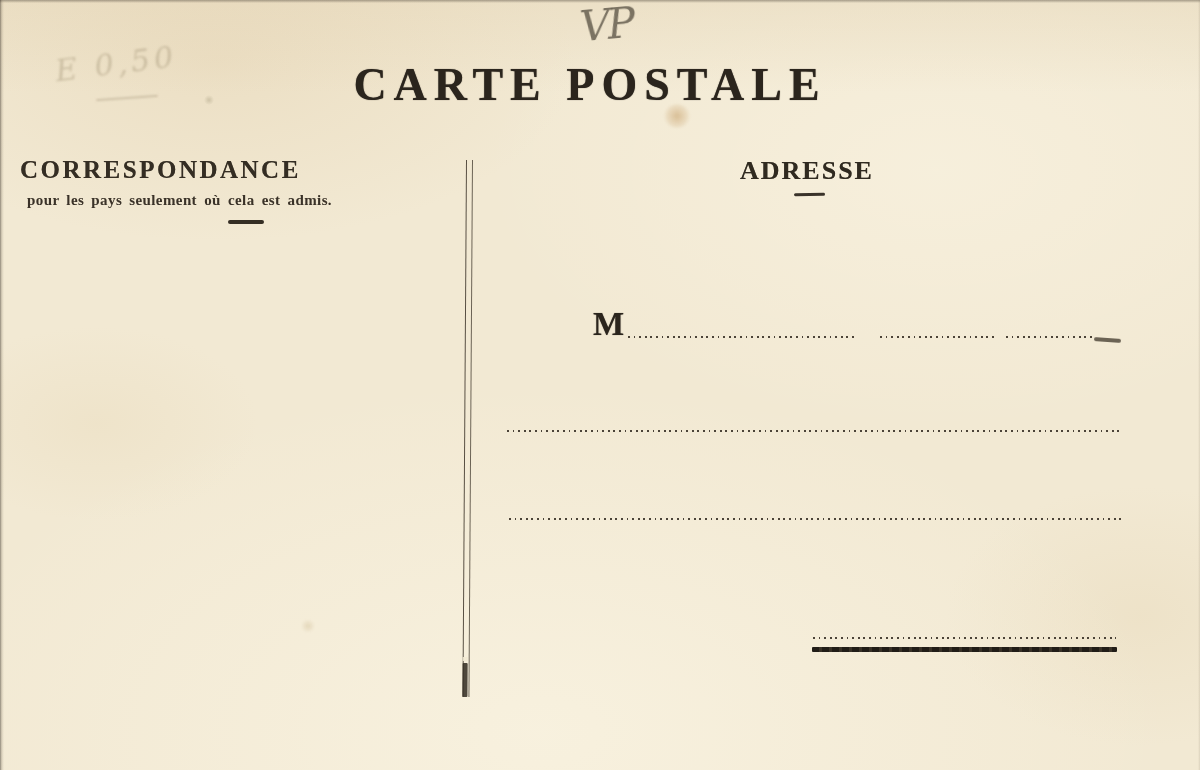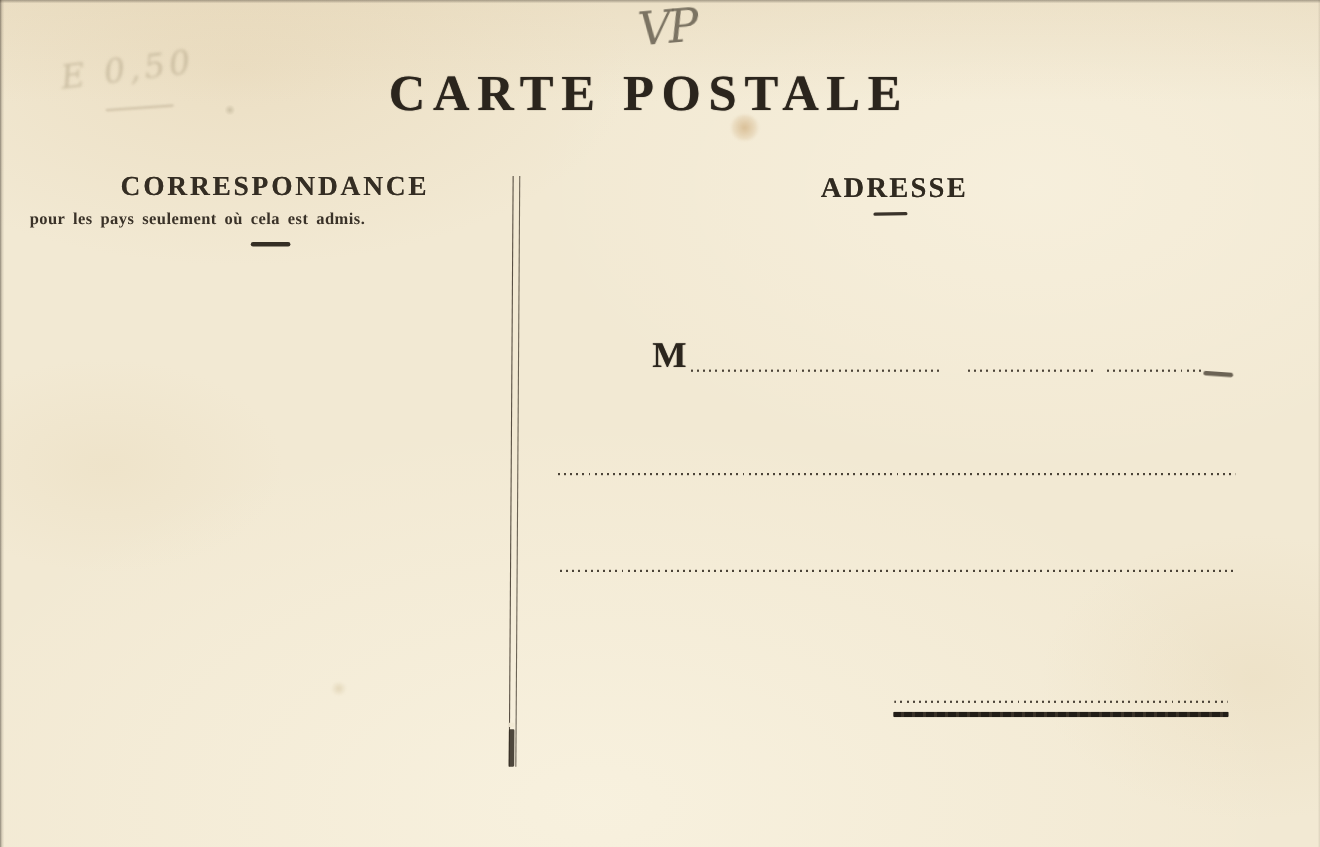--- a/index.html
+++ b/index.html
@@ -46,21 +46,21 @@
     filter:blur(1.3px);
     font-family:"DejaVu Serif", serif;
   }
   .pencil-left-underline{
     position:absolute;left:96px;top:97px;width:62px;height:2px;
     background:rgba(168,154,124,0.45);transform:rotate(-4deg);filter:blur(1px);
     border-radius:2px;
   }
 
   .corr-heading{
-    position:absolute;left:20px;top:156px;width:460px;text-align:center;
+    position:absolute;left:20px;top:156px;width:460px;text-align:left;
     font-size:25px;font-weight:bold;letter-spacing:2.5px;
     color:#342d23;text-shadow:0 0 0.5px rgba(52,45,35,0.6);
   }
   .corr-note{
     position:absolute;left:27px;top:192px;width:440px;text-align:left;
     font-size:15px;font-weight:bold;letter-spacing:0.4px;word-spacing:3px;
     color:#3a3228;
   }
   .corr-underline{
     position:absolute;left:228px;top:220px;width:36px;height:3.5px;
@@ -76,21 +76,21 @@
   .divider-end{
     position:absolute;left:-1px;bottom:0;width:5px;height:34px;
     background:rgba(48,41,32,0.85);border-radius:1px;
   }
   .divider-end-gap{
     position:absolute;left:-1px;bottom:36px;width:5px;height:4px;
     background:rgba(242,233,211,0.9);
   }
 
   .addr-heading{
-    position:absolute;left:740px;top:156px;width:140px;text-align:right;
+    position:absolute;left:740px;top:156px;width:140px;text-align:left;
     font-size:26px;font-weight:bold;letter-spacing:2px;
     color:#302a20;text-shadow:0 0 0.5px rgba(48,42,32,0.6);
   }
   .addr-underline{
     position:absolute;left:794px;top:193px;width:31px;height:2.5px;
     background:#3a332a;border-radius:2px;transform:rotate(-1deg);
   }
 
   .m-prefix{
     position:absolute;left:593px;top:306px;

